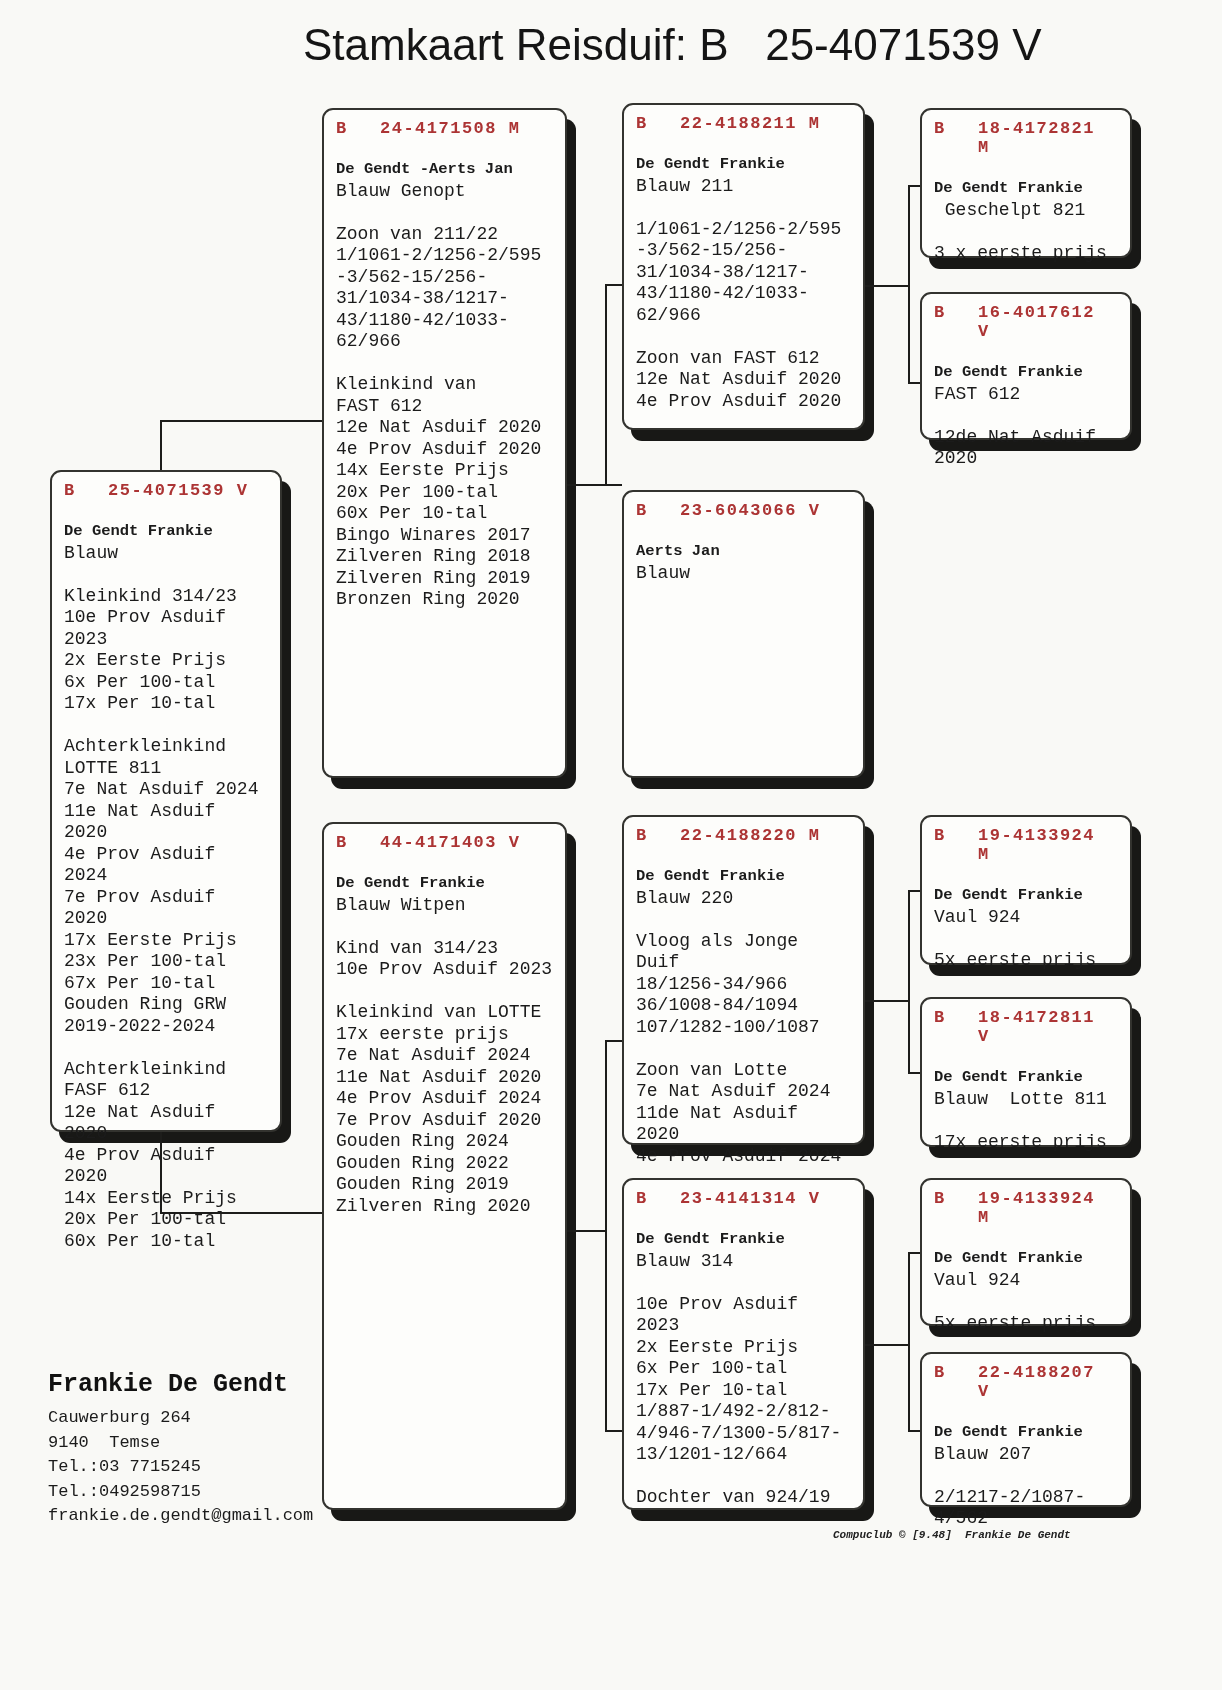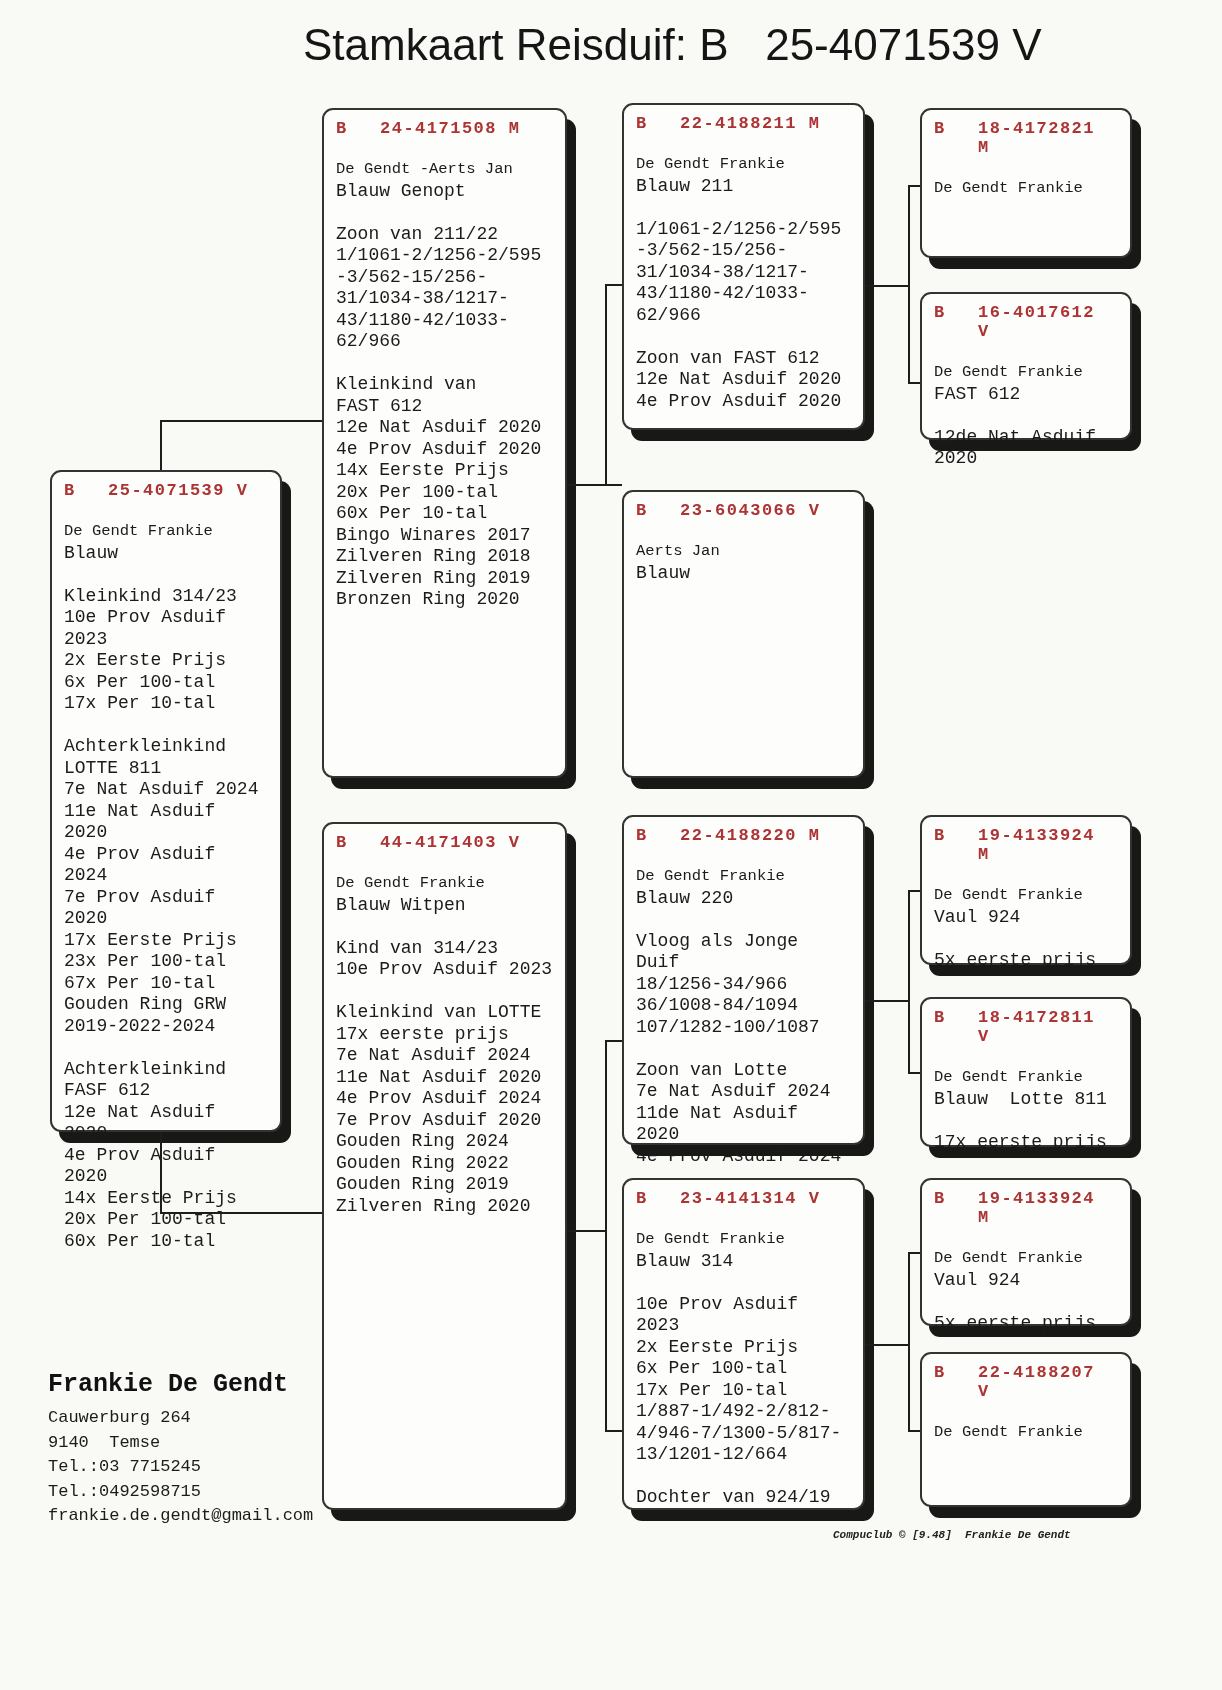--- a/index.html
+++ b/index.html
@@ -19,21 +19,21 @@
     background:#fdfdfb;border:2px solid #33332f;border-radius:11px;
     box-shadow:9px 11px 0 0 #181816;
     padding:9px 12px;
   }
   .box-header{
     display:flex;align-items:baseline;
     font-weight:bold;font-size:17px;letter-spacing:1.5px;
     color:#ac3434;margin-bottom:21px;
   }
   .box-header .country{width:44px;flex:0 0 44px;}
-  .owner{font-weight:normal;font-size:15.5px;line-height:21.5px;white-space:pre-wrap;}
+  .owner{font-weight:bold;font-size:15.5px;line-height:21.5px;white-space:pre-wrap;}
   .details{font-size:18px;line-height:21.5px;white-space:pre-wrap;}
   .line{position:absolute;background:#1d1d1b;}
   .footer-name{
     position:absolute;left:48px;top:1370px;
     font-weight:bold;font-size:25px;white-space:pre-wrap;color:#111;
   }
   .footer-block{position:absolute;left:48px;top:1406px;}
   .footer-block div{font-size:17px;line-height:24.5px;white-space:pre-wrap;}
   .credit{
     position:absolute;left:833px;top:1529px;
@@ -197,20 +197,23 @@
 
 Dochter van 924/19</div>
 </div>
 
 <div class="box" style="left:920px;top:108px;width:212px;height:150px">
   <div class="box-header">
     <span class="country">B</span>
     <span class="ring">18-4172821 M</span>
   </div>
   <div class="owner">De Gendt Frankie</div>
+  <div class="details"> Geschelpt 821
+
+3 x eerste prijs</div>
 </div>
 
 <div class="box" style="left:920px;top:292px;width:212px;height:148px">
   <div class="box-header">
     <span class="country">B</span>
     <span class="ring">16-4017612 V</span>
   </div>
   <div class="owner">De Gendt Frankie</div>
   <div class="details">FAST 612
 
@@ -249,20 +252,23 @@
 
 5x eerste prijs</div>
 </div>
 
 <div class="box" style="left:920px;top:1352px;width:212px;height:155px">
   <div class="box-header">
     <span class="country">B</span>
     <span class="ring">22-4188207 V</span>
   </div>
   <div class="owner">De Gendt Frankie</div>
+  <div class="details">Blauw 207
+
+2/1217-2/1087-4/562</div>
 </div>
 
 <div class="line" style="left:160px;top:420px;width:2px;height:50px"></div>
 <div class="line" style="left:160px;top:420px;width:162px;height:2px"></div>
 <div class="line" style="left:160px;top:1132px;width:2px;height:80px"></div>
 <div class="line" style="left:160px;top:1212px;width:162px;height:2px"></div>
 
 <div class="line" style="left:567px;top:484px;width:55px;height:2px"></div>
 <div class="line" style="left:605px;top:284px;width:2px;height:202px"></div>
 <div class="line" style="left:605px;top:284px;width:17px;height:2px"></div>

